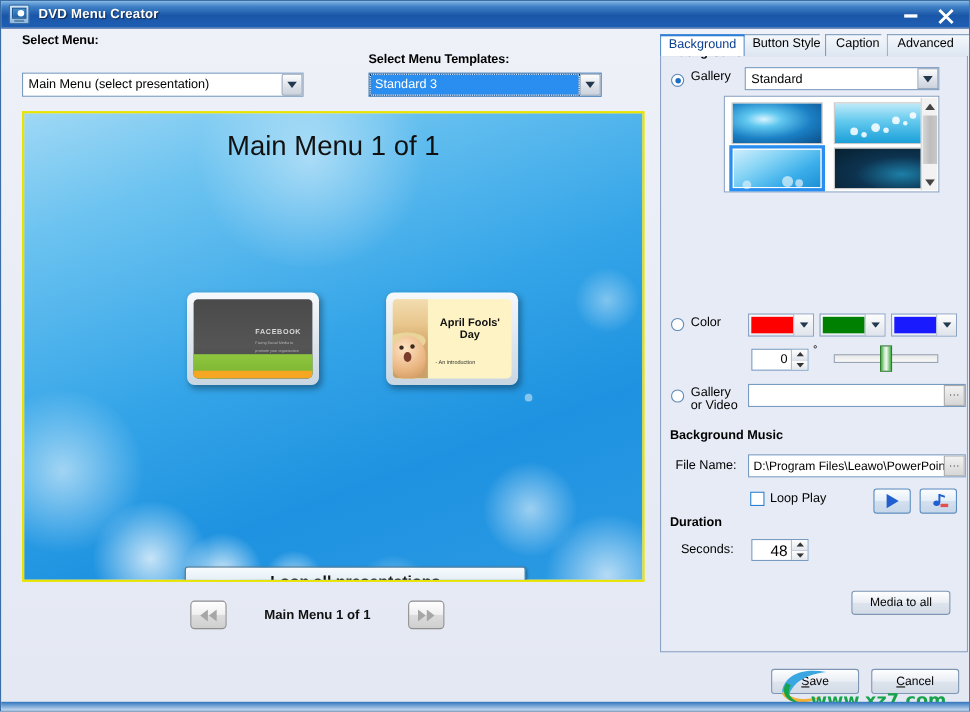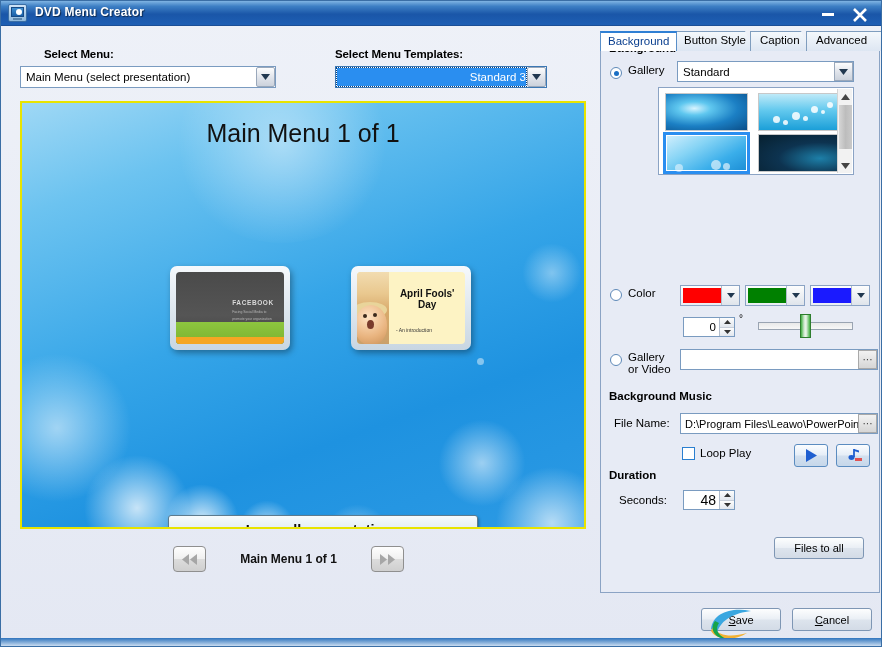--- a/index.html
+++ b/index.html
@@ -27,34 +27,34 @@
   .tb-icon .base{position:absolute;left:4px;top:13px;width:9px;height:2px;background:#5b86ad;}
   .tb-title{position:absolute;left:34px;top:4px;font-size:12px;font-weight:bold;color:#fff;
     text-shadow:1px 1px 1px rgba(0,0,0,.55);letter-spacing:.2px;}
   .tb-btn{position:absolute;top:2px;width:26px;height:20px;cursor:pointer;}
   .tb-min{right:42px;}
   .tb-close{right:10px;}
   .tb-btn svg{display:block;margin:4px auto 0;}
 
   
   .lbl{font-size:11.5px;font-weight:bold;color:#000;letter-spacing:-.1px;}
-  #lblSelectMenu{position:absolute;left:19px;top:47px;margin-left:24px;}
+  #lblSelectMenu{position:absolute;left:19px;top:30px;}
   #lblTemplates{position:absolute;left:334px;top:47px;}
 
   .combo{position:absolute;height:22px;background:#fff;border:1px solid #7a9bc0;
     box-sizing:border-box;display:flex;align-items:center;cursor:pointer;}
   .combo .txt{flex:1;padding-left:5px;font-size:11.5px;color:#000;white-space:nowrap;overflow:hidden;}
   .combo .arrowbox{width:19px;height:20px;margin-right:0px;
     background:linear-gradient(to bottom,#fdfdfd,#dfe3ea 55%,#ccd2dc);
     border:1px solid #9aa8bb;border-radius:2px;box-sizing:border-box;
     display:flex;align-items:center;justify-content:center;}
   #comboMenu{left:19px;top:65px;width:256px;}
   #comboTemplate{left:334px;top:65px;width:212px;}
   #comboTemplate .txt{background:#2a8ef0;color:#fff;height:18px;line-height:18px;
-    margin:0 1px;outline:1px dotted #0b3f78;padding-left:4px;text-align:right;}
+    margin:0 1px;outline:1px dotted #0b3f78;padding-left:4px;}
   #comboTemplate{border:1px solid #3c78b4;}
 
   
   #stage{position:absolute;left:19px;top:100px;width:566px;height:428px;
     border:2px solid #e8e400;box-sizing:border-box;overflow:hidden;
     background:linear-gradient(160deg,#9fd8f5 0%,#6cc3f0 18%,#35a5e8 48%,#1e92e0 72%,#2c9ae4 100%);}
   #stage .bokeh{position:absolute;border-radius:50%;pointer-events:none;}
   #stageTitle{position:absolute;left:0;top:16px;width:100%;text-align:center;
     font-size:25px;color:#111;font-weight:normal;}
 
@@ -483,33 +483,34 @@
           </svg>
         </div>
       <div>
           <svg width="7" height="4">
             <path d="M0 0 L7 0 L3.5 4 Z" fill="#333"></path>
           </svg>
         </div>
     </div>
   </div>
 
-  <div id="applyAll">Files to all</div>
+  <div id="applyAll">Media to all</div>
 
   <div id="btnSave">
     <span class="u">S</span>
       <span>ave</span>
   </div>
   <div id="btnCancel">
     <span class="u">C</span>
       <span>ancel</span>
   </div>
 
   <div id="wm">
     <svg id="wmSwirl" viewBox="0 0 48 40">
       <path d="M4 26 C6 10 24 4 44 8 C28 10 14 16 10 30 Z" fill="#3aa7e0"></path>
       <path d="M4 28 C10 38 28 38 40 30 C26 34 12 34 6 24 Z" fill="#f2b134"></path>
       <path d="M8 18 C2 26 8 36 20 36 C10 32 8 26 12 20 Z" fill="#16a44a"></path>
     </svg>
+    <div id="wmUrl">www.xz7.com</div>
   </div>
 
   <div id="statusbar"></div>
 </div>
 
 </body></html>

